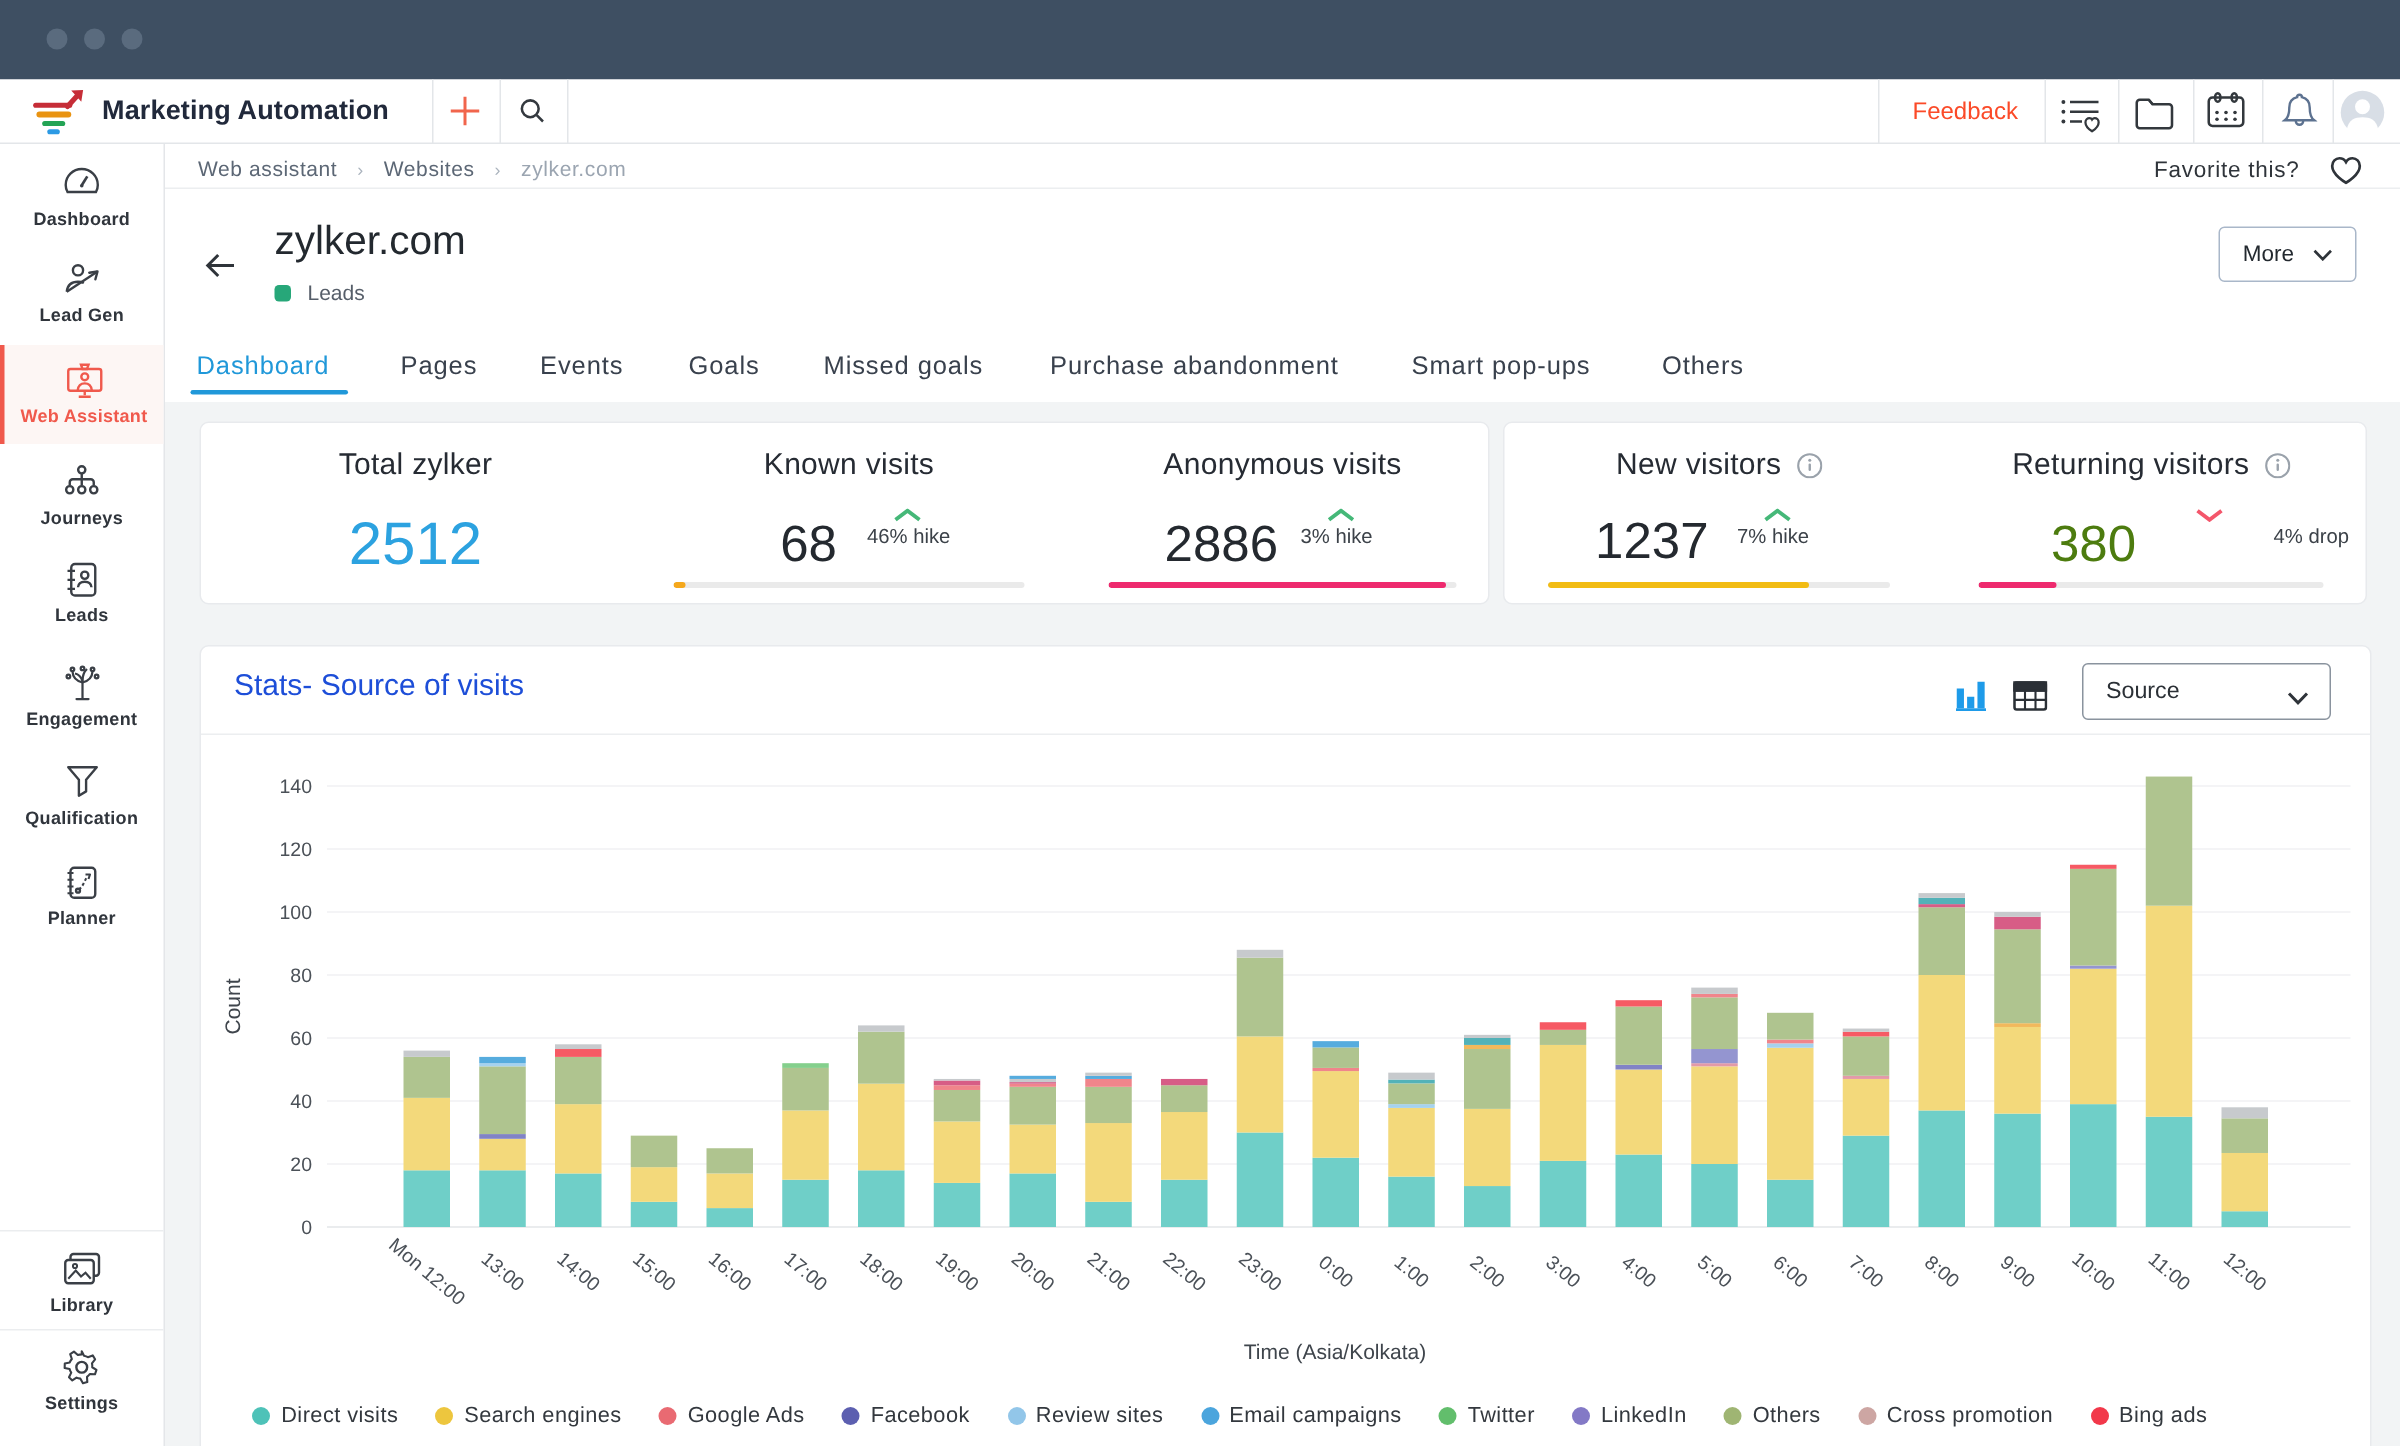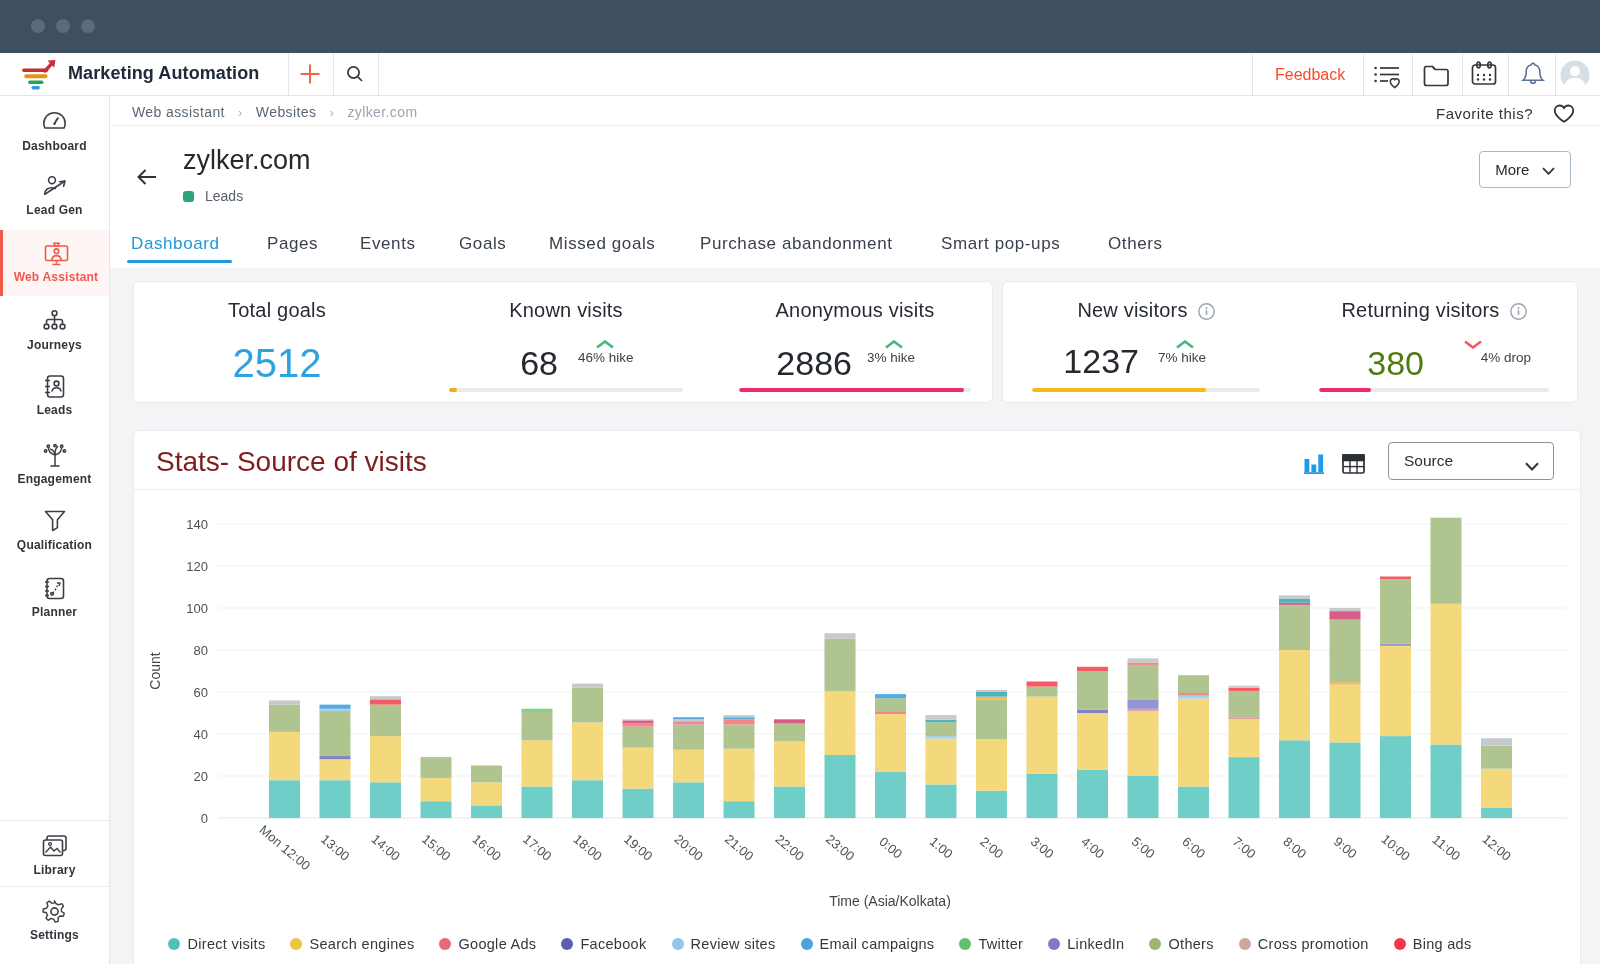--- a/index.html
+++ b/index.html
@@ -30,21 +30,21 @@
 .morebtn { left:1479px; top:151px; width:92px; height:37px; border:1px solid #A9B7C9; border-radius:4px; background:#fff; font-size:15px; color:#23292f; text-align:center; line-height:35px; }
 .tab { top:234px; font-size:17px; color:#39414d; letter-spacing:0.6px; }
 .tab.on { color:#2098D9; }
 .tabline { left:127px; top:260px; width:105px; height:3px; background:#2098D9; border-radius:2px;}
 .card { background:#fff; border:1px solid #E8EAED; border-radius:6px; }
 .mtitle { font-size:20px; color:#262b33; text-align:center; letter-spacing:0.2px; }
 .mnum { font-size:34px; font-weight:400; color:#24292f; }
 .mpct { font-size:13.5px; color:#3c4249; }
 .pbar { height:4px; border-radius:2px; background:#EAEAEA; overflow:hidden; }
 .pfill { height:4px; border-radius:2px; float:left;}
-.chead { left:156px; top:446px; font-size:28px; color:#7f1d1d; }
+.chead { left:156px; top:446px; font-size:20px; color:#1d4ed8; }
 .srcbox { left:1388px; top:442px; width:166px; height:38px; border:1px solid #8A939E; border-radius:4px; background:#fff; }
 .srctxt { left:1404px; top:452px; font-size:15.5px; color:#2b3036; }
 .legend { left:150px; top:936px; width:1340px; display:flex; justify-content:center; gap:25px; font-size:14.5px; color:#33383e; align-items:flex-end; letter-spacing:0.3px;}
 .li { display:flex; align-items:center; gap:7px; white-space:nowrap;}
 .ld { width:12px; height:12px; border-radius:50%; display:inline-block; }
 </style></head><body>
 <div class="abs topbar"></div>
 <div class="abs dot" style="left:31px"></div>
 <div class="abs dot" style="left:56px"></div>
 <div class="abs dot" style="left:81px"></div>
@@ -230,21 +230,21 @@
 <div class="abs tab" style="left:267px">Pages</div>
 <div class="abs tab" style="left:360px">Events</div>
 <div class="abs tab" style="left:459px">Goals</div>
 <div class="abs tab" style="left:549px">Missed goals</div>
 <div class="abs tab" style="left:700px">Purchase abandonment</div>
 <div class="abs tab" style="left:941px">Smart pop-ups</div>
 <div class="abs tab" style="left:1108px">Others</div>
 <div class="abs tabline"></div>
 <div class="abs card" style="left:133px;top:281px;width:860px;height:122px"></div>
 <div class="abs card" style="left:1002px;top:281px;width:576px;height:122px"></div>
-<div class="abs mtitle" style="left:97px;top:299px;width:360px">Total goals</div>
+<div class="abs mtitle" style="left:97px;top:299px;width:360px">Total zylker</div>
 <div class="abs mnum" style="left:127px;top:341px;width:300px;text-align:center;font-size:40px;color:#2CA2E0">2512</div>
 <div class="abs mtitle" style="left:386px;top:299px;width:360px">Known visits</div>
 <div class="abs mnum" style="left:258px;top:344px;width:300px;text-align:right;color:#24292f">68</div>
 <div class="abs" style="left:578px;top:335px;width:120px;text-align:left">
     <div style="text-align:center;width:54px;height:9px"><svg width="20" height="9" viewBox="0 0 20 9" fill="none" stroke="#45B878" stroke-width="2.6">
         <path d="M2 7.5 L10 1.5 L18 7.5"></path>
       </svg></div>
     <div class="mpct" style="margin-top:6px">46% hike</div>
   </div>
 <div class="abs pbar" style="left:449px;top:388px;width:234px">
@@ -275,21 +275,21 @@
   </div>
 <div class="abs pbar" style="left:1032px;top:388px;width:228px">
     <div class="pfill" style="width:174px;background:#F2BC14"></div>
   </div>
 <div class="abs mtitle" style="left:1254px;top:299px;width:360px">Returning visitors<span style="display:inline-block;vertical-align:-3px;margin-left:10px"><svg width="17" height="17" viewBox="0 0 17 17" fill="none">
         <circle cx="8.5" cy="8.5" r="7.7" stroke="#9aa2ab" stroke-width="1.4"></circle>
         <rect x="7.7" y="7" width="1.6" height="5" rx="0.8" fill="#9aa2ab"></rect>
         <circle cx="8.5" cy="4.9" r="1" fill="#9aa2ab"></circle>
       </svg></span></div>
 <div class="abs mnum" style="left:1124px;top:344px;width:300px;text-align:right;color:#4d7c0f">380</div>
-<div class="abs" style="left:1446px;top:335px;width:120px;text-align:center">
+<div class="abs" style="left:1446px;top:335px;width:120px;text-align:right">
     <div style="text-align:center;width:54px;height:9px"><svg width="20" height="9" viewBox="0 0 20 9" fill="none" stroke="#F4566B" stroke-width="2.6">
         <path d="M2 1.5 L10 7.5 L18 1.5"></path>
       </svg></div>
     <div class="mpct" style="margin-top:6px">4% drop</div>
   </div>
 <div class="abs pbar" style="left:1319px;top:388px;width:230px">
     <div class="pfill" style="width:52px;background:#EE2A6E"></div>
   </div>
 <div class="abs card" style="left:133px;top:430px;width:1448px;height:560px;border-radius:6px 6px 0 0"></div>
 <div class="abs chead">Stats- Source of visits</div>

